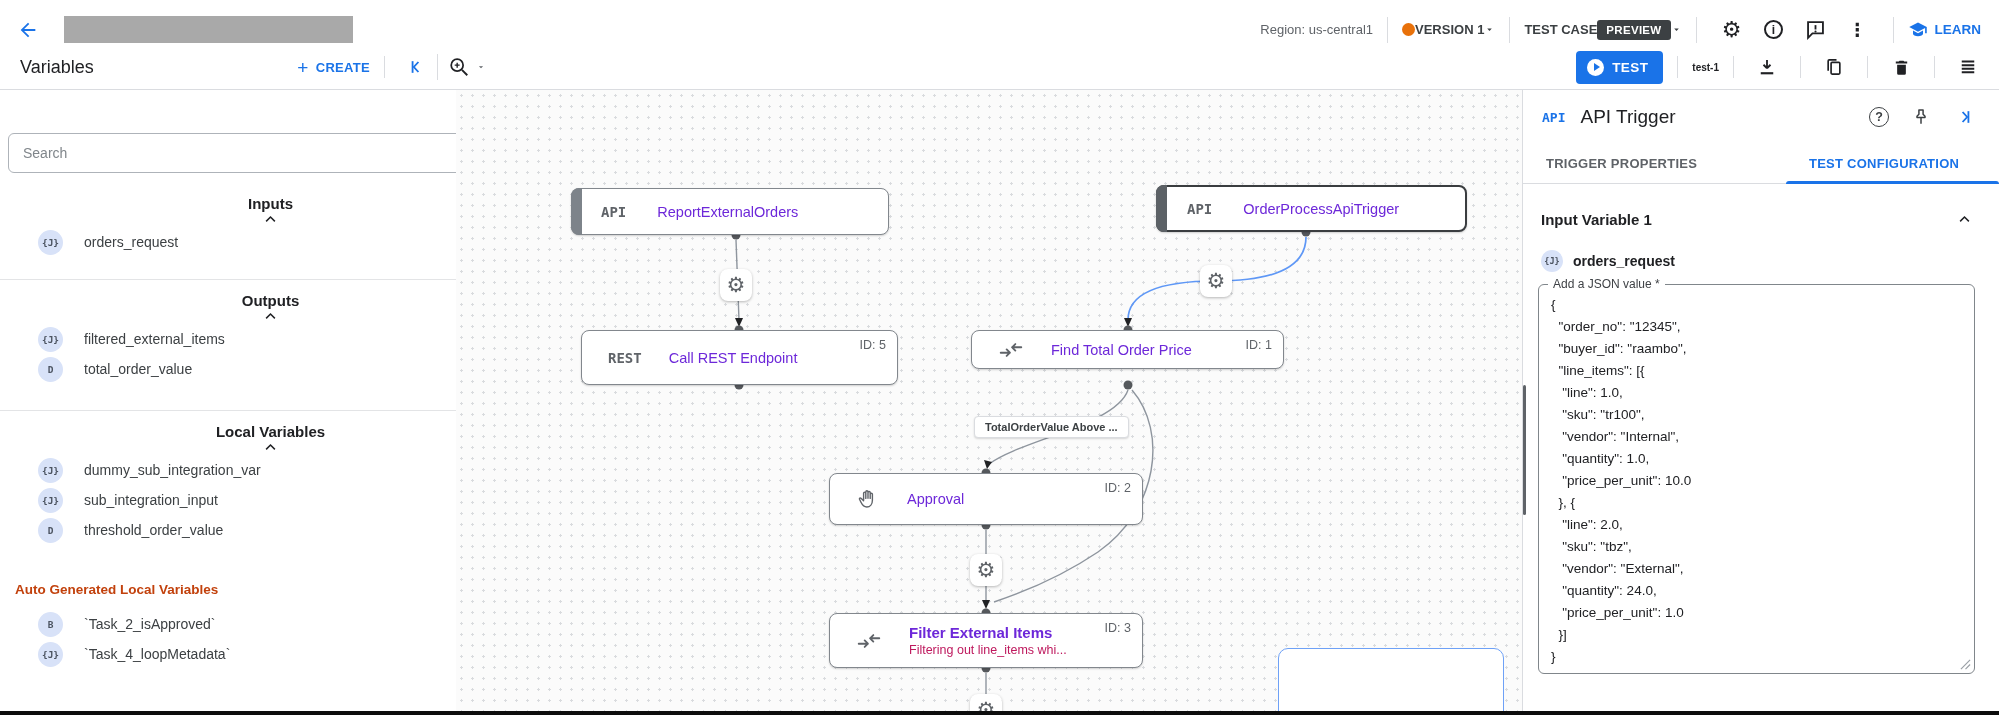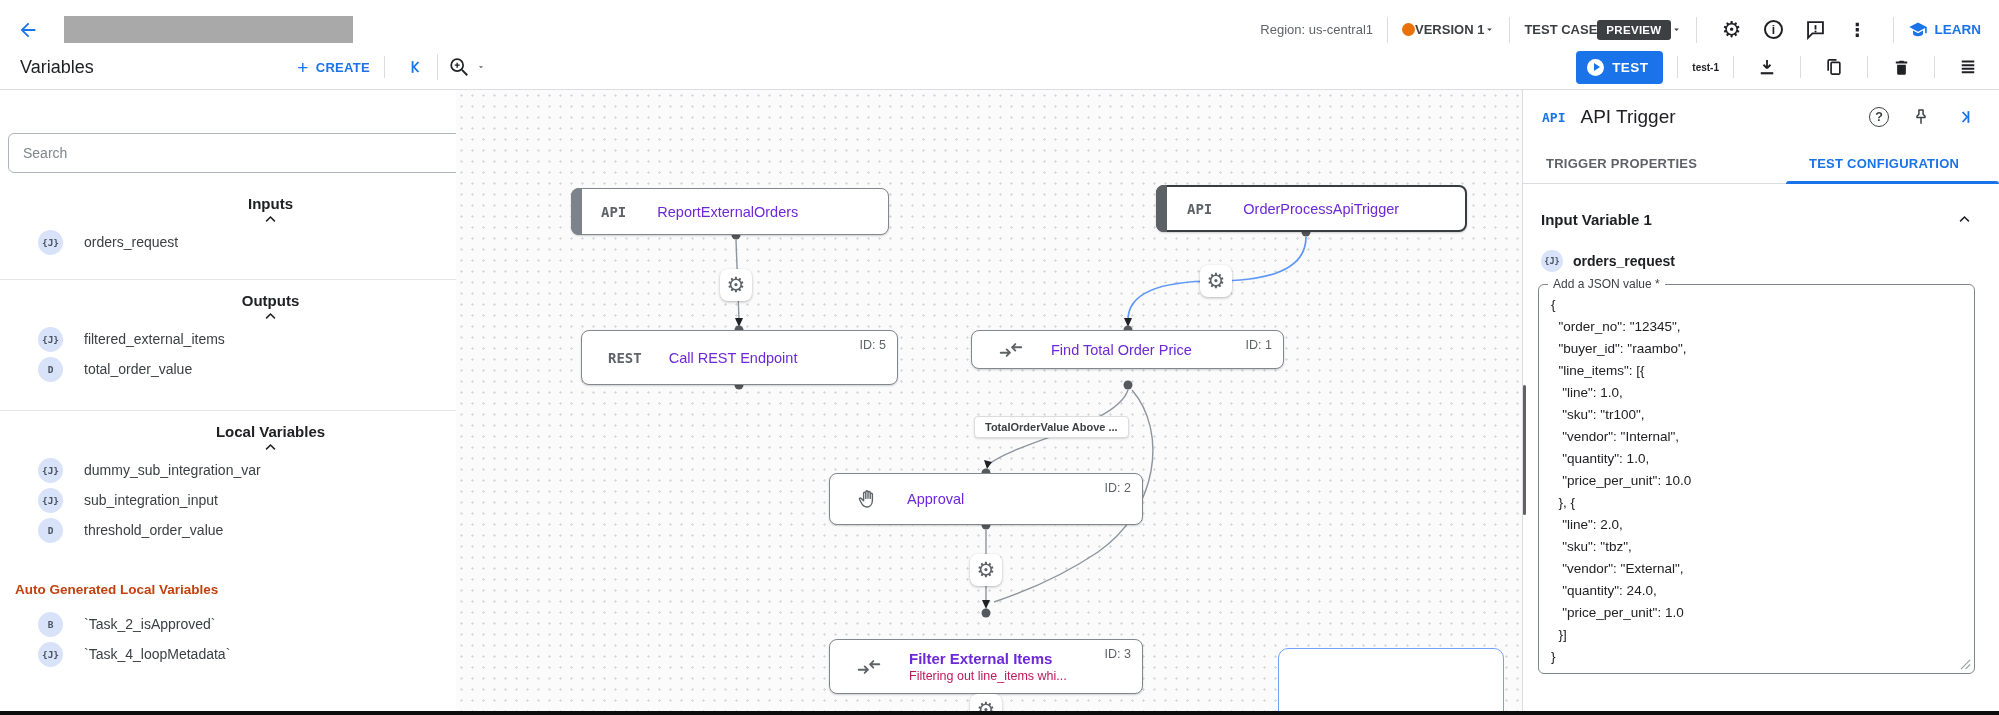--- a/index.html
+++ b/index.html
@@ -435,21 +435,21 @@
     <div class="node task" style="left:373px;top:383px;width:314px;height:52px;">
       <span class="hand-ic">
         <svg class="ic" width="24" height="24" viewBox="0 0 24 24">
             <path d="M7.6 13V6.2a1.1 1.1 0 0 1 2.2 0V11.4 M9.8 11.4V4.9a1.1 1.1 0 0 1 2.2 0v6.3 M12 11.2V5.6a1.1 1.1 0 0 1 2.2 0v5.8 M14.2 11.4V7.3a1.1 1.1 0 0 1 2.2 0v5.9c0 3.9-2.3 6.8-5.6 6.8-2.8 0-4.3-1.7-5.7-4.5l-1.6-3.2c-.4-.9.7-1.8 1.5-1.1l2.6 2.6" fill="none" stroke="#5f6368" stroke-width="1.4" stroke-linecap="round" stroke-linejoin="round"></path>
           </svg>
       </span>
       <span class="node-title">Approval</span>
       <span class="node-id">ID: 2</span>
     </div>
 
-    <div class="node task" style="left:373px;top:549px;width:314px;height:55px;">
+    <div class="node task" style="left:373px;top:523px;width:314px;height:55px;">
       <span class="map-ic">
         <svg class="ic" width="26" height="26" viewBox="0 0 24 24">
             <path d="M2.5 14.5h8.5M8 11.5l3 3-3 3M21.5 9.5H13M16 6.5l-3 3 3 3" fill="none" stroke="#5f6368" stroke-width="1.7" stroke-linecap="round" stroke-linejoin="round"></path>
           </svg>
       </span>
       <span class="two-line" style="display:flex;flex-direction:column;">
         <span class="node-title">Filter External Items</span>
         <span class="node-sub">Filtering out line_items whi...</span>
       </span>
       <span class="node-id">ID: 3</span>

